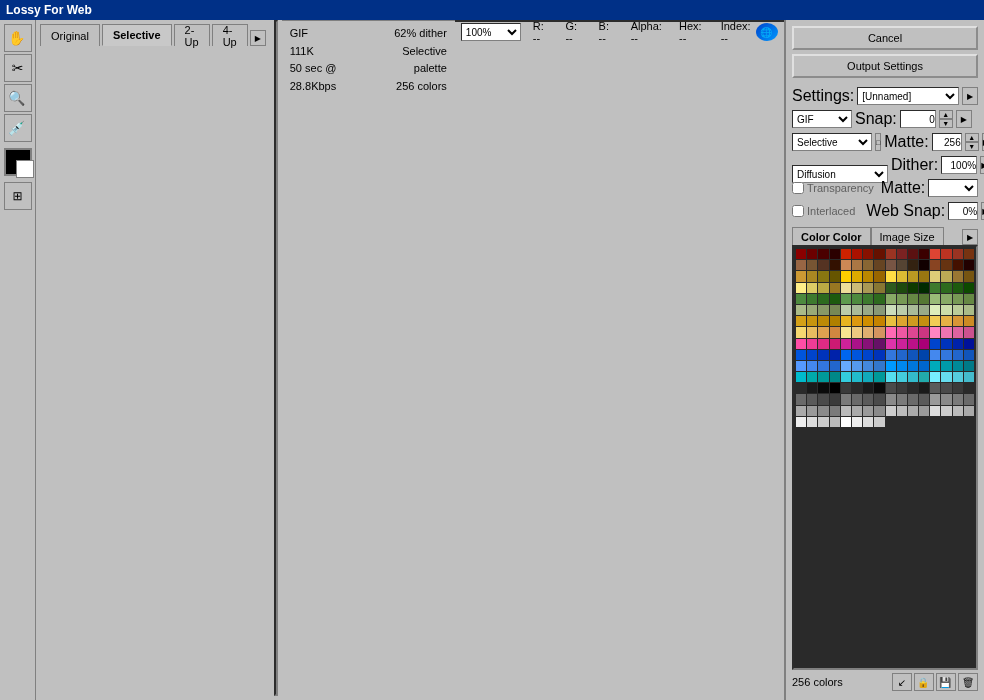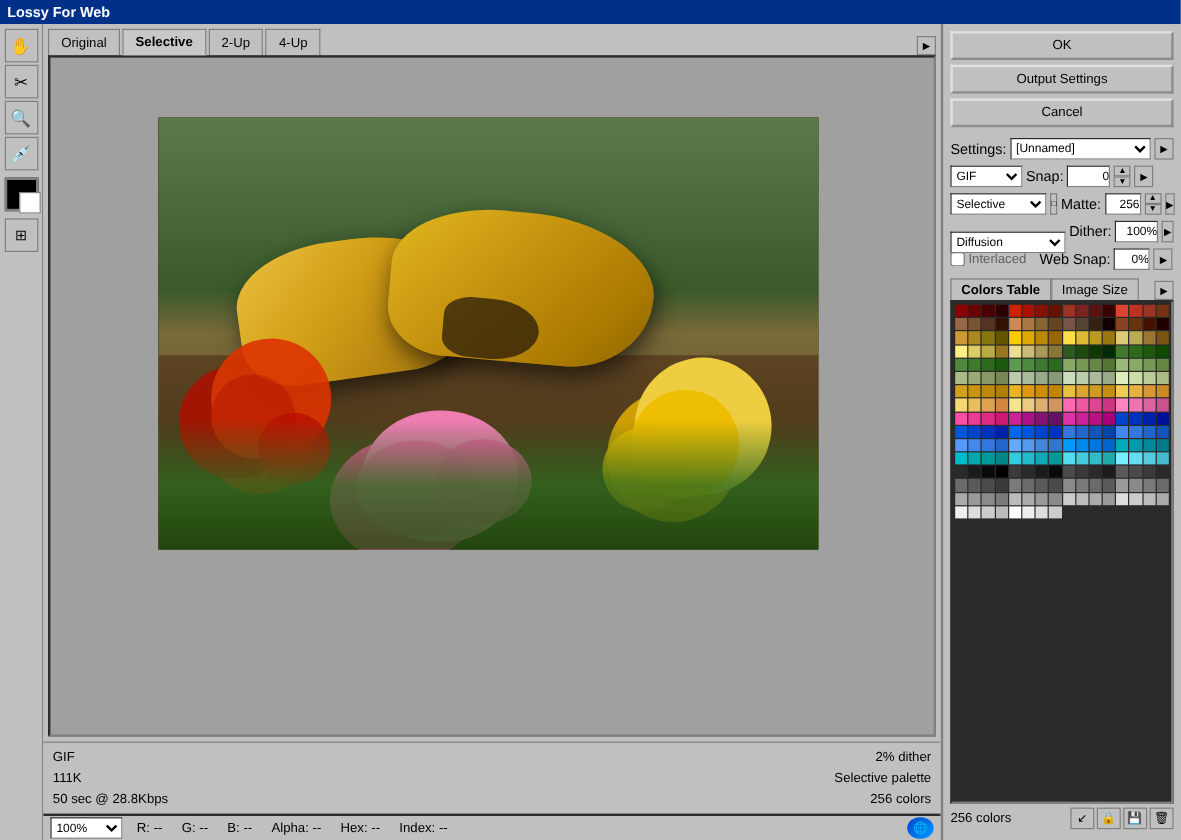--- a/index.html
+++ b/index.html
@@ -86,21 +86,21 @@
       justify-content: center;
       cursor: pointer;
       font-size: 12px;
       margin-top: 4px;
     }
 
     
     #center-area {
       flex: 1;
       display: flex;
-      flex-direction: column;
+      flex-direction: row;
       background: #c0c0c0;
       overflow: hidden;
     }
 
     
     #tabs-bar {
       display: flex;
       align-items: flex-end;
       padding: 4px 4px 0;
       background: #c0c0c0;
@@ -246,21 +246,21 @@
     }
 
     .settings-row {
       display: flex;
       align-items: center;
       gap: 3px;
       height: 20px;
     }
 
     .settings-label {
-      font-size: 12px;
+      font-size: 16px;
       white-space: nowrap;
     }
 
     .settings-select {
       height: 18px;
       font-size: 10px;
       border: 1px inset #808080;
       background: white;
       flex: 1;
     }
@@ -474,21 +474,21 @@
       </div>
     </div>
 
     <div id="info-bar">
       <div id="info-left">
         <div>GIF</div>
         <div>111K</div>
         <div>50 sec @ 28.8Kbps</div>
       </div>
       <div id="info-right">
-        <div>2% dither</div>
+        <div>62% dither</div>
         <div>Selective palette</div>
         <div>256 colors</div>
       </div>
     </div>
 
     <div id="status-bar">
       <select id="zoom-select">
         <option>100%</option>
         <option>50%</option>
         <option>200%</option>
@@ -502,23 +502,22 @@
         <span>Hex: <span>--</span></span>
         <span>Index: <span>--</span></span>
       </div>
       <div id="browser-icon">🌐</div>
     </div>
 
   </div>
 
   <div id="right-panel">
 
-    <button class="panel-btn">OK</button>
+    <button class="panel-btn">Cancel</button>
     <button class="panel-btn">Output Settings</button>
-    <button class="panel-btn">Cancel</button>
 
     <div id="settings-section">
 
       <div class="settings-row">
         <span class="settings-label">Settings:</span>
         <select class="settings-select">
           <option>[Unnamed]</option>
         </select>
         <div class="expand-btn">▶</div>
       </div>
@@ -561,37 +560,47 @@
           <option>Diffusion</option>
           <option>Pattern</option>
           <option>Noise</option>
           <option>No Dither</option>
         </select>
         <span class="settings-label">Dither:</span>
         <input type="text" class="settings-input" value="100%" style="width: 36px;">
         <div class="expand-btn">▶</div>
       </div>
 
+      <div class="settings-row">
+        <label class="checkbox-label">
+          <input type="checkbox" style="">
+          <span>Transparency</span>
+        </label>
+        <span class="settings-label" style="margin-left:4px;">Matte:</span>
+        <select class="settings-select">
+          <option></option>
+        </select>
+      </div>
 
       <div class="settings-row">
         <label class="checkbox-label">
           <input type="checkbox" style="">
           <span>Interlaced</span>
         </label>
         <span class="settings-label" style="margin-left:8px;">Web Snap:</span>
         <input type="text" class="settings-input" value="0%" style="width: 30px;">
         <div class="expand-btn">▶</div>
       </div>
 
     </div>
 
     <div id="color-table-section">
 
       <div id="color-table-tabs">
-        <div class="ct-tab active">Colors Table</div>
+        <div class="ct-tab active">Color Color</div>
         <div class="ct-tab">Image Size</div>
         <div style="margin-left:auto;">
           <div class="panel-arrow">▶</div>
         </div>
       </div>
 
       <div id="color-grid-container">
         <div id="color-grid">
             <div class="color-cell" title="#8B0000" style="background-color: rgb(139, 0, 0);"></div>
             <div class="color-cell" title="#6B0000" style="background-color: rgb(107, 0, 0);"></div>

